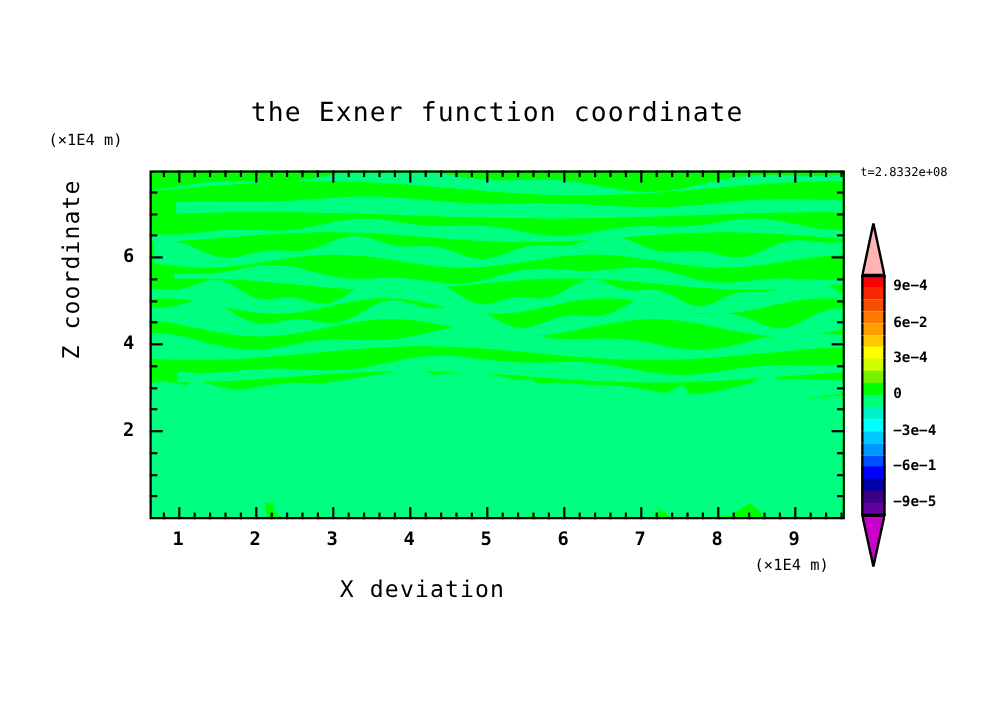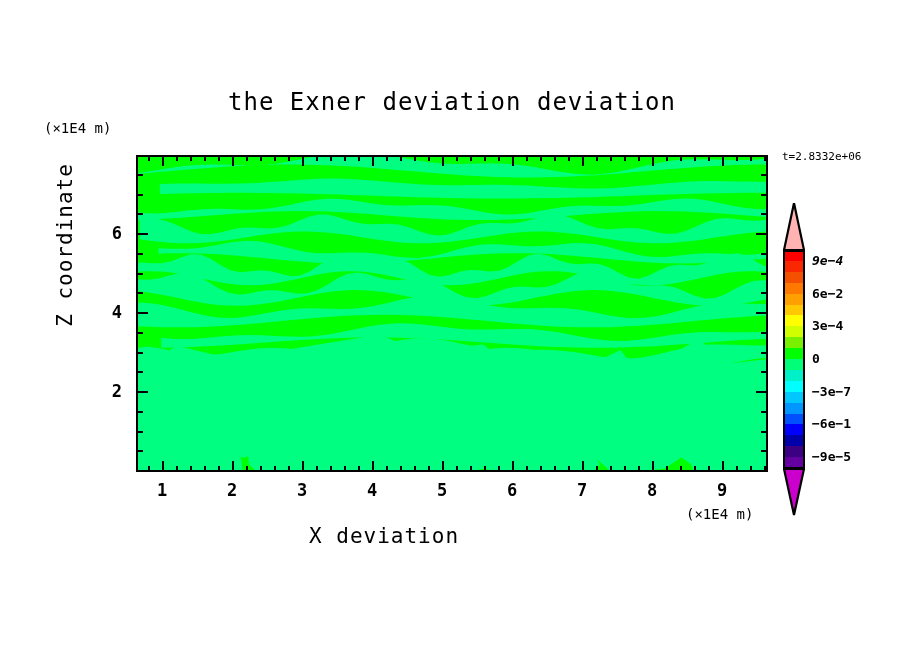--- a/index.html
+++ b/index.html
@@ -34,25 +34,25 @@
   .cb-cell{position:absolute;left:0;width:22px;
            border-left:2px solid #000;border-right:2px solid #000;
            box-sizing:border-box;}
   .cb-tri{position:absolute;left:783px;width:22px;}
   .cb-lab{position:absolute;left:812px;font-size:13px;font-weight:bold;
           white-space:nowrap;}
 </style>
 </head>
 <body>
 
-<div class="abs" id="title">the Exner deviation deviation</div>
+<div class="abs" id="title">the Exner function coordinate</div>
 
 <div class="abs" id="unit-top-left">(×1E4 m)</div>
 
-<div class="abs" id="timestamp">t=2.8332e+06</div>
+<div class="abs" id="timestamp">t=2.8332e+08</div>
 
 <div class="abs" id="plot-frame">
   <svg id="field" viewBox="0 0 632 317" preserveAspectRatio="none">
     <rect x="0" y="0" width="632" height="317" fill="#00ff00"></rect>
     <g fill="#00ff80" id="bands">
         <path d="M-9.7 17.1 L0.3 16.2 L10.3 14.8 L20.3 13.2 L30.3 11.5 L40.3 10.0 L50.3 8.8 L60.3 8.0 L70.3 7.7 L80.3 7.7 L90.3 7.9 L100.3 8.2 L110.3 8.4 L120.3 8.2 L130.3 7.6 L140.3 6.5 L150.3 4.9 L160.3 3.0 L170.3 0.8 L180.3 -1.4 L190.3 -3.3 L200.3 -4.8 L210.3 -5.7 L220.3 -5.9 L230.3 -5.3 L240.3 -4.2 L250.3 -2.5 L260.3 -0.5 L270.3 1.5 L280.3 3.4 L290.3 5.0 L300.3 6.1 L310.3 6.8 L320.3 7.0 L330.3 6.9 L340.3 6.7 L350.3 6.5 L360.3 6.5 L370.3 6.8 L380.3 7.6 L390.3 8.9 L400.3 10.5 L410.3 12.3 L420.3 14.2 L430.3 15.8 L440.3 17.0 L450.3 17.6 L460.3 17.6 L470.3 16.8 L480.3 15.4 L490.3 13.4 L500.3 11.2 L510.3 8.9 L520.3 6.7 L530.3 4.8 L540.3 3.4 L550.3 2.5 L560.3 2.2 L570.3 2.2 L580.3 2.5 L590.3 2.9 L600.3 3.2 L610.3 3.1 L620.3 2.7 L630.3 1.9 L640.3 0.7 L650.3 -0.7 L660.3 -2.2 L660.3 8.0 L650.3 7.8 L640.3 7.6 L630.3 7.6 L620.3 7.7 L610.3 7.9 L600.3 8.2 L590.3 8.6 L580.3 9.1 L570.3 9.7 L560.3 10.4 L550.3 11.1 L540.3 11.9 L530.3 12.7 L520.3 13.5 L510.3 14.4 L500.3 15.3 L490.3 16.1 L480.3 16.9 L470.3 17.7 L460.3 18.4 L450.3 19.0 L440.3 19.5 L430.3 20.0 L420.3 20.3 L410.3 20.6 L400.3 20.7 L390.3 20.7 L380.3 20.7 L370.3 20.5 L360.3 20.2 L350.3 19.8 L340.3 19.3 L330.3 18.7 L320.3 18.0 L310.3 17.3 L300.3 16.5 L290.3 15.7 L280.3 14.8 L270.3 14.0 L260.3 13.1 L250.3 12.3 L240.3 11.5 L230.3 10.7 L220.3 10.0 L210.3 9.4 L200.3 8.8 L190.3 8.4 L180.3 8.0 L170.3 7.8 L160.3 7.6 L150.3 7.6 L140.3 7.7 L130.3 7.9 L120.3 8.2 L110.3 8.6 L100.3 9.1 L90.3 9.7 L80.3 10.3 L70.3 11.1 L60.3 11.9 L50.3 12.7 L40.3 13.5 L30.3 14.4 L20.3 15.2 L10.3 16.1 L0.3 16.9 L-9.7 17.6 Z"></path>
         <path d="M22.0 27.3 L32.0 27.0 L42.0 26.8 L52.0 26.8 L62.0 26.9 L72.0 27.0 L82.0 27.0 L92.0 27.0 L102.0 26.9 L112.0 26.5 L122.0 26.1 L132.0 25.4 L142.0 24.7 L152.0 24.0 L162.0 23.2 L172.0 22.6 L182.0 22.1 L192.0 21.9 L202.0 21.9 L212.0 22.2 L222.0 22.7 L232.0 23.5 L242.0 24.3 L252.0 25.2 L262.0 26.1 L272.0 26.9 L282.0 27.6 L292.0 28.1 L302.0 28.4 L312.0 28.6 L322.0 28.5 L332.0 28.4 L342.0 28.3 L352.0 28.2 L362.0 28.2 L372.0 28.3 L382.0 28.5 L392.0 28.9 L402.0 29.5 L412.0 30.1 L422.0 30.7 L432.0 31.2 L442.0 31.6 L452.0 31.8 L462.0 31.8 L472.0 31.6 L482.0 31.1 L492.0 30.3 L502.0 29.4 L512.0 28.5 L522.0 27.5 L532.0 26.5 L542.0 25.7 L552.0 25.1 L562.0 24.6 L572.0 24.4 L582.0 24.4 L592.0 24.5 L602.0 24.7 L612.0 24.9 L622.0 25.1 L632.0 25.2 L642.0 25.2 L652.0 25.1 L652.0 36.4 L642.0 36.3 L632.0 36.3 L622.0 36.3 L612.0 36.3 L602.0 36.4 L592.0 36.6 L582.0 36.7 L572.0 36.9 L562.0 37.2 L552.0 37.4 L542.0 37.7 L532.0 38.0 L522.0 38.3 L512.0 38.7 L502.0 39.0 L492.0 39.4 L482.0 39.7 L472.0 40.0 L462.0 40.4 L452.0 40.7 L442.0 40.9 L432.0 41.2 L422.0 41.4 L412.0 41.6 L402.0 41.8 L392.0 41.9 L382.0 42.0 L372.0 42.1 L362.0 42.1 L352.0 42.0 L342.0 42.0 L332.0 41.8 L322.0 41.7 L312.0 41.5 L302.0 41.3 L292.0 41.0 L282.0 40.8 L272.0 40.5 L262.0 40.1 L252.0 39.8 L242.0 39.5 L232.0 39.1 L222.0 38.8 L212.0 38.5 L202.0 38.1 L192.0 37.8 L182.0 37.5 L172.0 37.3 L162.0 37.0 L152.0 36.8 L142.0 36.6 L132.0 36.5 L122.0 36.4 L112.0 36.3 L102.0 36.3 L92.0 36.3 L82.0 36.4 L72.0 36.5 L62.0 36.6 L52.0 36.8 L42.0 37.0 L32.0 37.2 L22.0 37.5 Z"></path>
         <path d="M-0.2 56.1 L9.8 57.0 L19.8 57.1 L29.8 56.5 L39.8 55.5 L49.8 54.3 L59.8 53.3 L69.8 52.6 L79.8 52.5 L89.8 52.7 L99.8 53.1 L109.8 53.4 L119.8 53.2 L129.8 52.5 L139.8 51.0 L149.8 49.0 L159.8 46.8 L169.8 44.8 L179.8 43.2 L189.8 42.3 L199.8 42.3 L209.8 43.1 L219.8 44.5 L229.8 46.0 L239.8 47.5 L249.8 48.5 L259.8 49.1 L269.8 49.2 L279.8 48.9 L289.8 48.7 L299.8 48.8 L309.8 49.4 L319.8 50.6 L329.8 52.3 L339.8 54.3 L349.8 56.1 L359.8 57.6 L369.8 58.3 L379.8 58.1 L389.8 57.1 L399.8 55.5 L409.8 53.7 L419.8 51.8 L429.8 50.4 L439.8 49.5 L449.8 49.2 L459.8 49.3 L469.8 49.5 L479.8 49.6 L489.8 49.3 L499.8 48.4 L509.8 47.1 L519.8 45.4 L529.8 43.9 L539.8 42.6 L549.8 42.1 L559.8 42.4 L569.8 43.5 L579.8 45.3 L589.8 47.5 L599.8 49.6 L609.8 51.3 L619.8 52.4 L629.8 52.9 L639.8 52.9 L649.8 52.6 L659.8 52.3 L659.8 62.6 L649.8 62.0 L639.8 61.3 L629.8 60.6 L619.8 59.8 L609.8 59.0 L599.8 58.2 L589.8 57.5 L579.8 56.8 L569.8 56.2 L559.8 55.7 L549.8 55.3 L539.8 55.0 L529.8 54.9 L519.8 54.8 L509.8 55.0 L499.8 55.2 L489.8 55.6 L479.8 56.1 L469.8 56.7 L459.8 57.4 L449.8 58.1 L439.8 58.9 L429.8 59.7 L419.8 60.4 L409.8 61.2 L399.8 61.9 L389.8 62.5 L379.8 63.0 L369.8 63.4 L359.8 63.7 L349.8 63.9 L339.8 63.9 L329.8 63.8 L319.8 63.5 L309.8 63.2 L299.8 62.7 L289.8 62.1 L279.8 61.4 L269.8 60.7 L259.8 59.9 L249.8 59.2 L239.8 58.4 L229.8 57.6 L219.8 56.9 L209.8 56.3 L199.8 55.8 L189.8 55.3 L179.8 55.0 L169.8 54.9 L159.8 54.8 L149.8 54.9 L139.8 55.2 L129.8 55.5 L119.8 56.0 L109.8 56.6 L99.8 57.2 L89.8 58.0 L79.8 58.7 L69.8 59.5 L59.8 60.3 L49.8 61.0 L39.8 61.8 L29.8 62.4 L19.8 62.9 L9.8 63.4 L-0.2 63.7 Z"></path>
         <path d="M1.7 63.5 L11.7 62.6 L21.7 63.1 L31.7 65.8 L41.7 70.2 L51.7 74.7 L61.7 77.7 L71.7 78.3 L81.7 76.7 L91.7 74.1 L101.7 72.0 L111.7 71.4 L121.7 71.9 L131.7 72.4 L141.7 71.5 L151.7 68.8 L161.7 64.6 L171.7 60.5 L181.7 58.2 L191.7 58.5 L201.7 61.0 L211.7 64.3 L221.7 66.9 L231.7 68.0 L241.7 67.8 L251.7 67.5 L261.7 68.4 L271.7 71.0 L281.7 74.7 L291.7 78.1 L301.7 79.5 L311.7 78.4 L321.7 75.1 L331.7 71.1 L341.7 68.1 L351.7 66.8 L361.7 66.9 L371.7 67.3 L381.7 66.7 L391.7 64.5 L401.7 61.5 L411.7 58.9 L421.7 58.3 L431.7 60.3 L441.7 64.3 L451.7 68.7 L461.7 71.9 L471.7 73.1 L481.7 72.7 L491.7 72.0 L501.7 72.1 L511.7 73.7 L521.7 76.1 L531.7 77.8 L541.7 77.6 L551.7 74.8 L561.7 70.4 L571.7 65.8 L581.7 62.8 L591.7 61.9 L601.7 62.8 L611.7 64.1 L621.7 64.5 L631.7 63.6 L641.7 62.0 L651.7 61.0 L661.7 61.9 L661.7 76.3 L651.7 75.7 L641.7 75.4 L631.7 75.6 L621.7 76.2 L611.7 77.1 L601.7 78.4 L591.7 79.9 L581.7 81.4 L571.7 83.0 L561.7 84.5 L551.7 85.7 L541.7 86.7 L531.7 87.3 L521.7 87.4 L511.7 87.2 L501.7 86.6 L491.7 85.5 L481.7 84.3 L471.7 82.8 L461.7 81.2 L451.7 79.6 L441.7 78.2 L431.7 77.0 L421.7 76.1 L411.7 75.5 L401.7 75.4 L391.7 75.8 L381.7 76.5 L371.7 77.5 L361.7 78.9 L351.7 80.4 L341.7 82.0 L331.7 83.5 L321.7 84.9 L311.7 86.1 L301.7 86.9 L291.7 87.4 L281.7 87.4 L271.7 87.0 L261.7 86.3 L251.7 85.1 L241.7 83.8 L231.7 82.2 L221.7 80.7 L211.7 79.1 L201.7 77.7 L191.7 76.6 L181.7 75.9 L171.7 75.5 L161.7 75.5 L151.7 75.9 L141.7 76.8 L131.7 77.9 L121.7 79.3 L111.7 80.9 L101.7 82.5 L91.7 84.0 L81.7 85.3 L71.7 86.4 L61.7 87.1 L51.7 87.4 L41.7 87.3 L31.7 86.8 L21.7 85.9 L11.7 84.7 L1.7 83.3 Z"></path>
         <path d="M20.6 92.5 L30.6 92.8 L40.6 93.0 L50.6 92.9 L60.6 92.2 L70.6 90.7 L80.6 88.9 L90.6 86.9 L100.6 85.5 L110.6 84.9 L120.6 85.3 L130.6 86.9 L140.6 89.3 L150.6 92.0 L160.6 94.5 L170.6 96.4 L180.6 97.4 L190.6 97.6 L200.6 97.3 L210.6 96.8 L220.6 96.6 L230.6 97.0 L240.6 98.0 L250.6 99.4 L260.6 100.9 L270.6 101.9 L280.6 102.2 L290.6 101.3 L300.6 99.5 L310.6 96.9 L320.6 94.0 L330.6 91.4 L340.6 89.4 L350.6 88.4 L360.6 88.3 L370.6 88.9 L380.6 89.7 L390.6 90.3 L400.6 90.4 L410.6 89.9 L420.6 89.0 L430.6 87.9 L440.6 87.2 L450.6 87.3 L460.6 88.4 L470.6 90.4 L480.6 93.1 L490.6 96.0 L500.6 98.6 L510.6 100.5 L520.6 101.3 L530.6 101.2 L540.6 100.3 L550.6 99.1 L560.6 98.0 L570.6 97.4 L580.6 97.4 L590.6 97.9 L600.6 98.5 L610.6 98.9 L620.6 98.7 L630.6 97.5 L640.6 95.5 L650.6 92.8 L660.6 90.0 L660.6 100.2 L650.6 101.1 L640.6 102.0 L630.6 103.0 L620.6 103.9 L610.6 104.8 L600.6 105.7 L590.6 106.4 L580.6 107.0 L570.6 107.4 L560.6 107.7 L550.6 107.8 L540.6 107.7 L530.6 107.5 L520.6 107.0 L510.6 106.5 L500.6 105.8 L490.6 104.9 L480.6 104.0 L470.6 103.1 L460.6 102.1 L450.6 101.2 L440.6 100.3 L430.6 99.4 L420.6 98.7 L410.6 98.1 L400.6 97.7 L390.6 97.5 L380.6 97.4 L370.6 97.5 L360.6 97.7 L350.6 98.2 L340.6 98.8 L330.6 99.5 L320.6 100.3 L310.6 101.2 L300.6 102.2 L290.6 103.2 L280.6 104.1 L270.6 105.0 L260.6 105.8 L250.6 106.5 L240.6 107.1 L230.6 107.5 L220.6 107.7 L210.6 107.8 L200.6 107.7 L190.6 107.4 L180.6 107.0 L170.6 106.3 L160.6 105.6 L150.6 104.8 L140.6 103.9 L130.6 102.9 L120.6 101.9 L110.6 101.0 L100.6 100.1 L90.6 99.3 L80.6 98.6 L70.6 98.1 L60.6 97.7 L50.6 97.4 L40.6 97.4 L30.6 97.5 L20.6 97.8 Z"></path>
@@ -256,20 +256,20 @@
     <div class="cb-cell" style="left:783px;top:391.7px;height:11.5px;background:#00c8ff;"></div>
     <div class="cb-cell" style="left:783px;top:402.6px;height:11.5px;background:#0096ff;"></div>
     <div class="cb-cell" style="left:783px;top:413.5px;height:11.5px;background:#0050ff;"></div>
     <div class="cb-cell" style="left:783px;top:424.4px;height:11.5px;background:#0000ff;"></div>
     <div class="cb-cell" style="left:783px;top:435.3px;height:11.5px;background:#0000aa;"></div>
     <div class="cb-cell" style="left:783px;top:446.2px;height:11.5px;background:#3c0082;"></div>
     <div class="cb-cell" style="left:783px;top:457.1px;height:11.5px;background:#6400a0;border-bottom:2px solid #000;"></div>
     <svg class="cb-tri" style="left:783px;top:468.0px;height:48px;" viewBox="0 0 22 48" preserveAspectRatio="none">
       <polygon points="1,1 21,1 11,47" fill="#cc00cc" stroke="#000" stroke-width="2.2"></polygon>
     </svg>
-    <div class="cb-lab" style="top:252.9px;font-style:italic;">9e−4</div>
+    <div class="cb-lab" style="top:252.9px;">9e−4</div>
     <div class="cb-lab" style="top:285.6px;">6e−2</div>
     <div class="cb-lab" style="top:318.3px;">3e−4</div>
     <div class="cb-lab" style="top:351.0px;">0</div>
-    <div class="cb-lab" style="top:383.7px;">−3e−7</div>
+    <div class="cb-lab" style="top:383.7px;">−3e−4</div>
     <div class="cb-lab" style="top:416.4px;">−6e−1</div>
     <div class="cb-lab" style="top:449.1px;">−9e−5</div>
   </div>
 
 </body></html>

